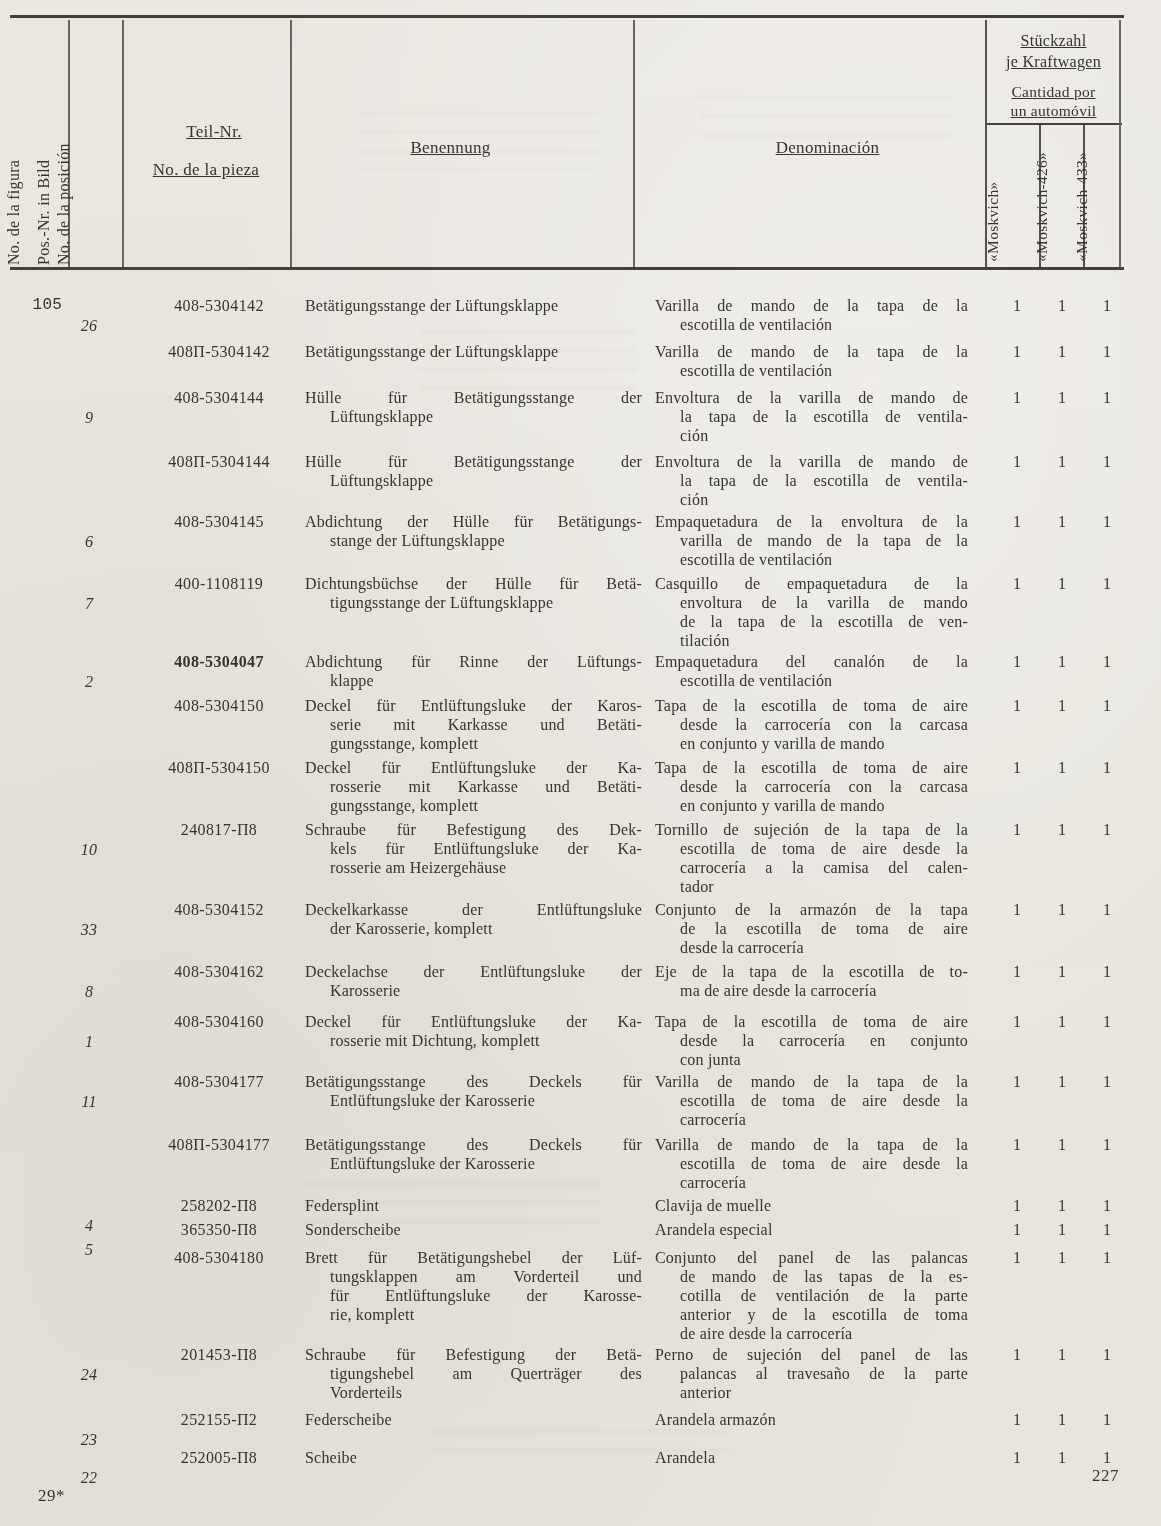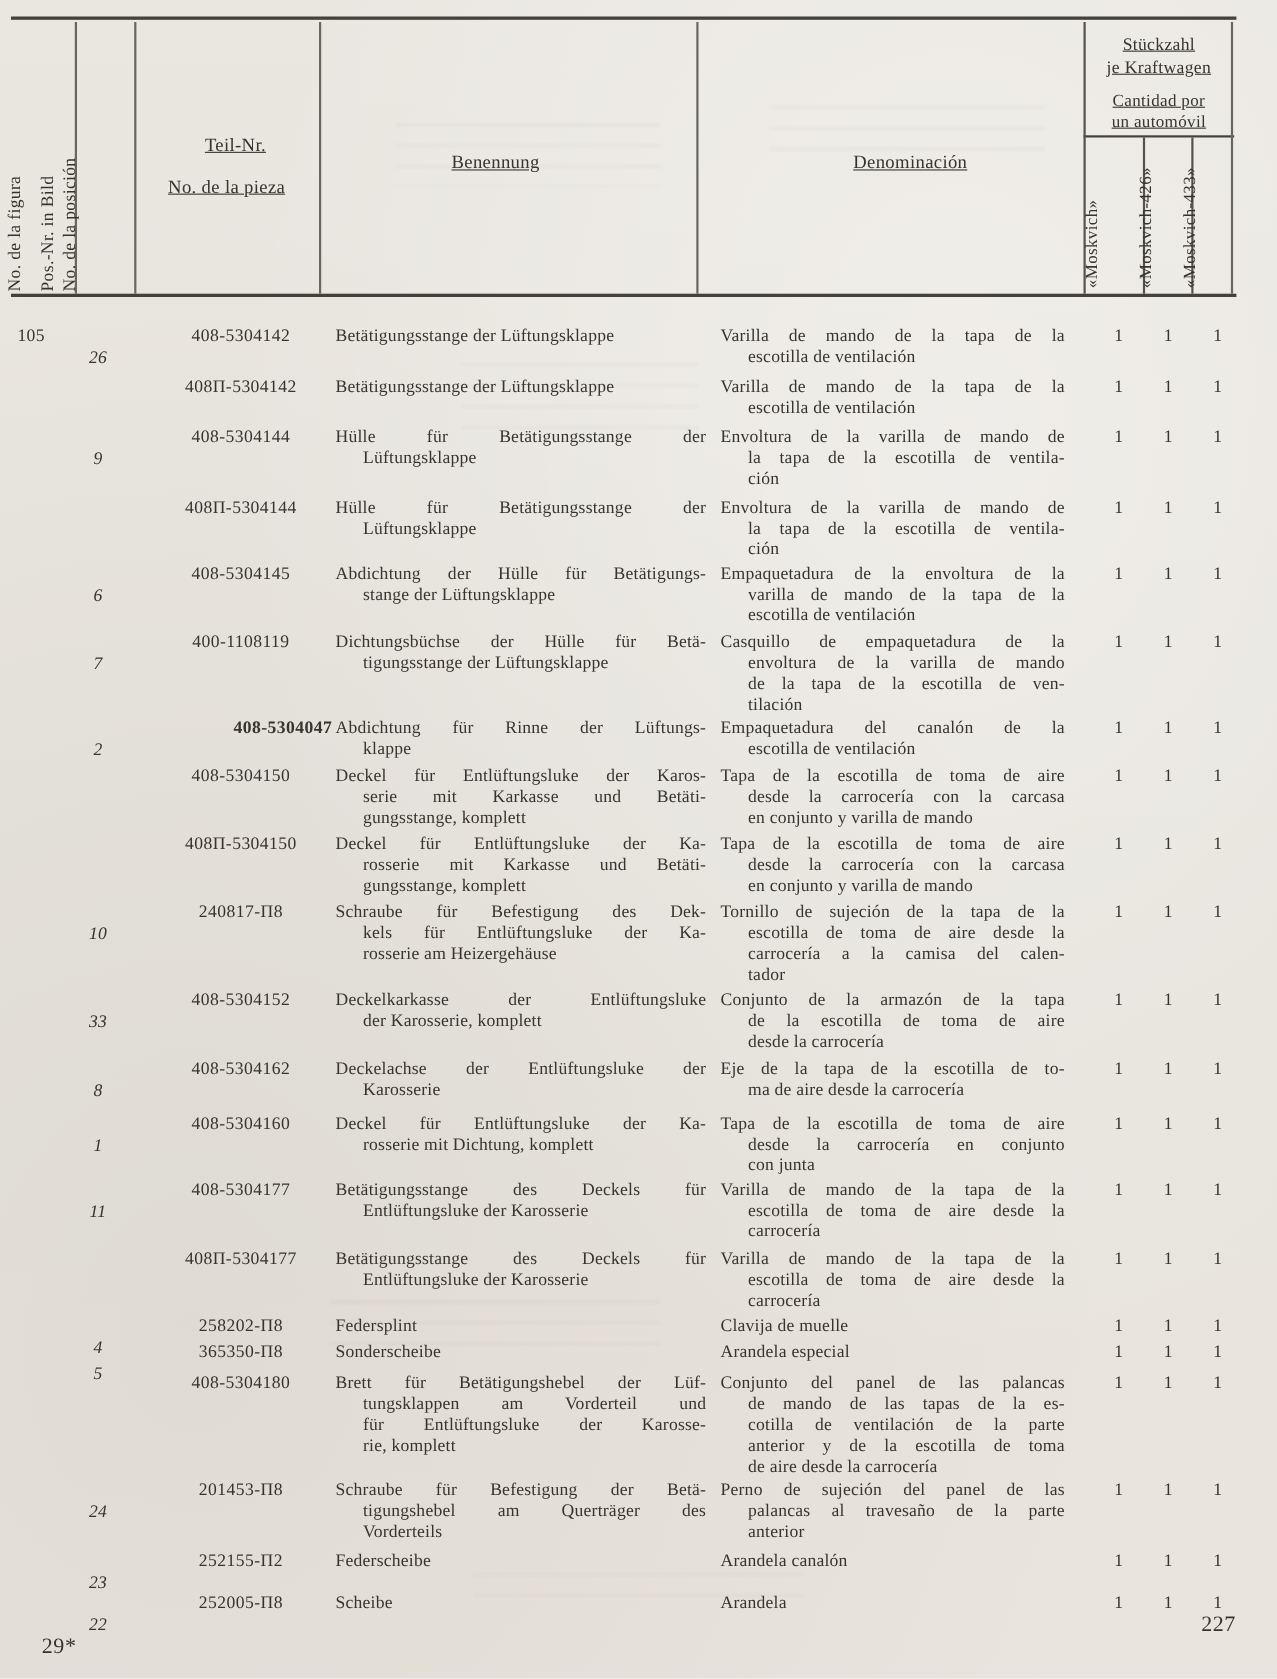--- a/index.html
+++ b/index.html
@@ -15,32 +15,32 @@
   .rule{position:absolute;background:#44413b;}
   .vline{position:absolute;background:#55524b;width:2px;}
   .vline.thin{width:1.5px;background:#6a665e;}
   .hdrtxt{position:absolute;text-align:center;font-size:17px;letter-spacing:.3px;text-decoration:underline;}
   .vlabel{
     position:absolute;transform:rotate(-90deg);transform-origin:left bottom;
     white-space:nowrap;font-size:16px;line-height:20px;letter-spacing:.3px;
   }
   .row{position:absolute;left:0;width:1161px;}
   .cell{position:absolute;top:0;font-size:16px;line-height:19px;letter-spacing:.2px;}
-  .bild{left:16px;width:46px;text-align:left;}
+  .bild{left:16px;width:46px;text-align:right;font-family:Liberation Mono, monospace;}
   .pos{left:64px;width:50px;text-align:center;font-style:italic;margin-top:20px;}
   .part{left:136px;width:166px;text-align:center;letter-spacing:.4px;}
-  .part.bold{font-weight:bold;text-align:right;}
+  .part.bold{font-weight:bold;}
   .de{left:305px;width:337px;}
   .es{left:655px;width:313px;}
   .line{min-height:19px;}
   .line.cont{padding-left:25px;}
   .line.jl{text-align:justify;text-align-last:justify;}
   .q{position:absolute;top:0;width:44px;text-align:center;font-size:16px;line-height:19px;}
   .q0{left:995px;}.q1{left:1040px;}.q2{left:1085px;}
-  .foot{position:absolute;font-size:20px;letter-spacing:.5px;}
+  .foot{position:absolute;font-size:17px;letter-spacing:.5px;}
   .smudge{
     position:absolute;pointer-events:none;filter:blur(1.6px);opacity:.55;
     background:repeating-linear-gradient(180deg, rgba(122,114,99,0.10) 0 3px, rgba(122,114,99,0) 3px 19px);
   }
 </style>
 </head>
 <body>
 
 <div class="rule" style="left:10px;top:15px;width:1114px;height:3px;"></div>
 <div class="rule" style="left:10px;top:267px;width:1114px;height:3px;"></div>
@@ -379,21 +379,21 @@
       <div class="q q1">1</div>
       <div class="q q2">1</div>
     </div>
     <div class="row" style="top: 1410px;">
       <div class="cell pos">23</div>
       <div class="cell part">252155-П2</div>
       <div class="cell de">
         <div class="line">Federscheibe</div>
       </div>
       <div class="cell es">
-        <div class="line">Arandela canalón</div>
+        <div class="line">Arandela armazón</div>
       </div>
       <div class="q q0">1</div>
       <div class="q q1">1</div>
       <div class="q q2">1</div>
     </div>
     <div class="row" style="top: 1448px;">
       <div class="cell pos">22</div>
       <div class="cell part">252005-П8</div>
       <div class="cell de">
         <div class="line">Scheibe</div>

